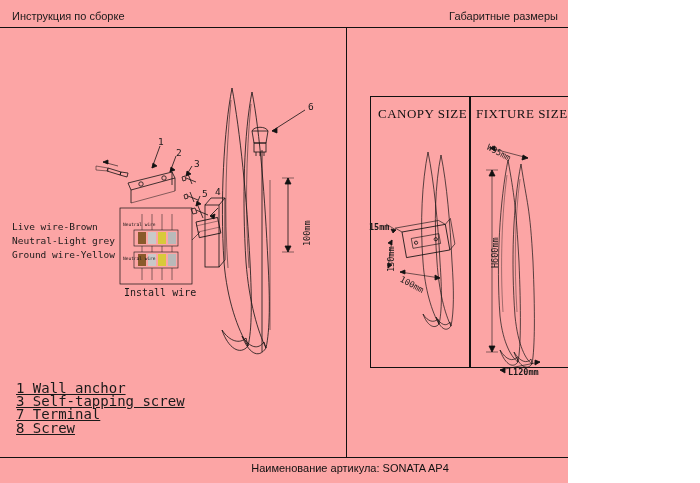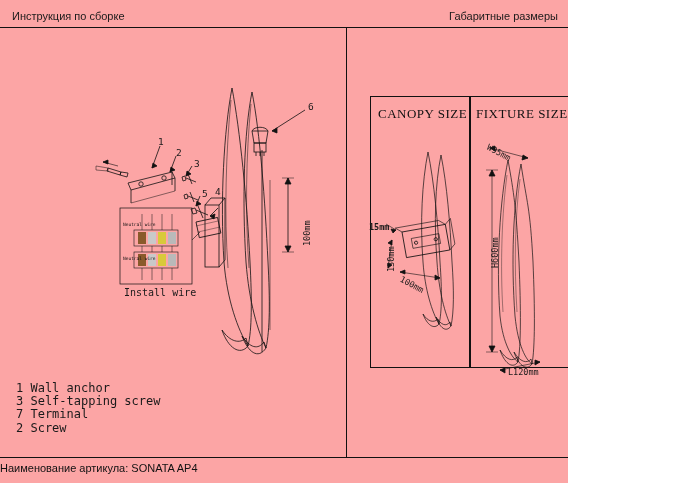--- a/index.html
+++ b/index.html
@@ -56,20 +56,21 @@
     top: 457px;
     width: 700px;
     height: 0;
     border-top: 1px solid #111;
   }
   .footer {
     position: absolute;
     left: 0;
     top: 462px;
     width: 700px;
+    text-align: center;
     font-family: "Liberation Sans", sans-serif;
     font-size: 11px;
     color: #111;
   }
   
   .wire-legend {
     position: absolute;
     left: 12px;
     top: 220px;
     font-size: 9.5px;
@@ -79,22 +80,23 @@
   .ground-label {
     position: absolute;
     left: 124px;
     top: 287px;
     font-size: 10px;
   }
   .parts-list {
     position: absolute;
     left: 16px;
     top: 382px;
-    font-size: 12px;
+    font-size: 14px;
     line-height: 13.2px;
+    text-decoration: underline;
   }
   .parts-list div { white-space: pre; }
   .callout {
     position: absolute;
     font-size: 9.5px;
   }
   .dim-text {
     position: absolute;
     font-size: 8.5px;
     white-space: nowrap;
@@ -223,27 +225,30 @@
   <div class="callout" style="left:194px; top:158px;">3</div>
   <div class="callout" style="left:215px; top:186px;">4</div>
   <div class="callout" style="left:202px; top:188px;">5</div>
   <div class="callout" style="left:308px; top:101px;">6</div>
 
   <div class="dim-text rot90" style="left:302px; top:246px;">100mm</div>
 
   <div class="tiny" style="left:123px; top:222px;">Neutral wire</div>
   <div class="tiny" style="left:123px; top:256px;">Neutral wire</div>
 
+  <div class="wire-legend">Live wire-Brown
+Neutral-Light grey
+Ground wire-Yellow</div>
   <div class="ground-label">Install wire</div>
 
   <div class="parts-list">
     <div>1 Wall anchor</div>
     <div>3 Self-tapping screw</div>
     <div>7 Terminal</div>
-    <div>2 Screw</div>
+    <div>8 Screw</div>
   </div>
 
   <div class="box" style="left:370px; top:96px; width:100px; height:272px;"></div>
   <div class="box" style="left:470px; top:96px; width:100px; height:272px;"></div>
   <div class="box" style="left:570px; top:96px; width:100px; height:272px;"></div>
 
   <div class="panel-title" style="left:378px; top:106px;">CANOPY SIZE</div>
   <div class="panel-title" style="left:476px; top:106px;text-align:right;">FIXTURE SIZE</div>
 
   <svg width="700" height="483">
@@ -318,18 +323,18 @@
       <path d="M618,164 L630,164 M618,352 L630,352" stroke-width="0.5"></path>
     </g>
   </svg>
 
   <div class="dim-text" style="left:369px; top:222px;font-weight:bold;">15mm</div>
   <div class="dim-text rot90" style="left:386px; top:272px;">130mm</div>
   <div class="dim-text rot-d2" style="left:403px; top:274px;">100mm</div>
 
   <div class="dim-text rot-d2" style="left:490px; top:142px;">W95mm</div>
   <div class="dim-text rot90" style="left:490px; top:268px;">H600mm</div>
-  <div class="dim-text" style="left:508px; top:367px;">L120mm</div>
+  <div class="dim-text" style="left:508px; top:367px;font-weight:bold;">L120mm</div>
 
   <div class="dim-text rot90" style="left:636px; top:188px;">100</div>
   <div class="dim-text rot90" style="left:620px; top:268px;">700</div>
 
 </div>
 
 </body></html>

